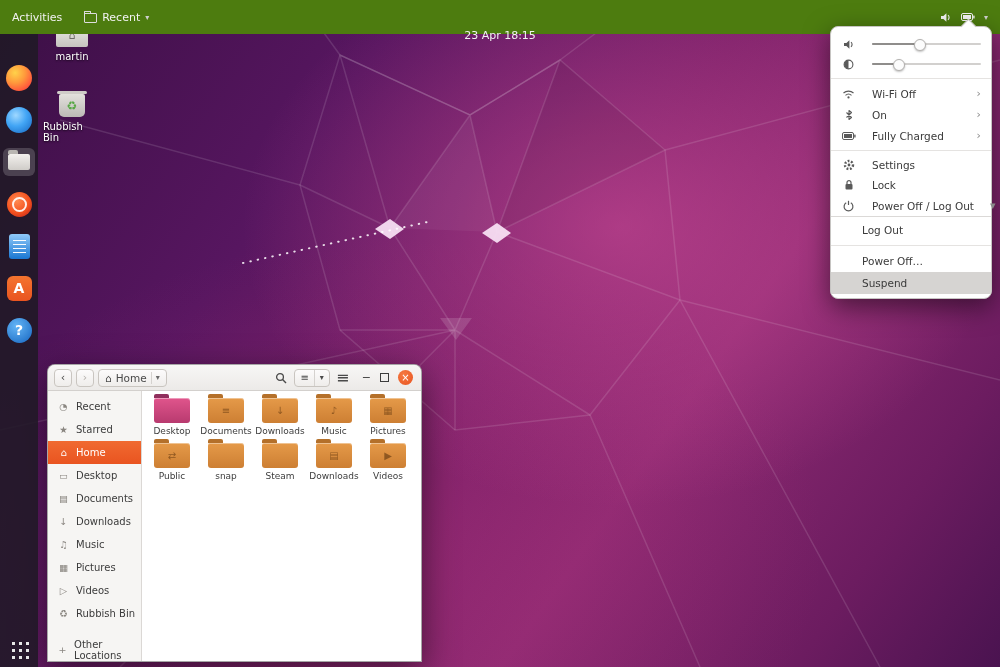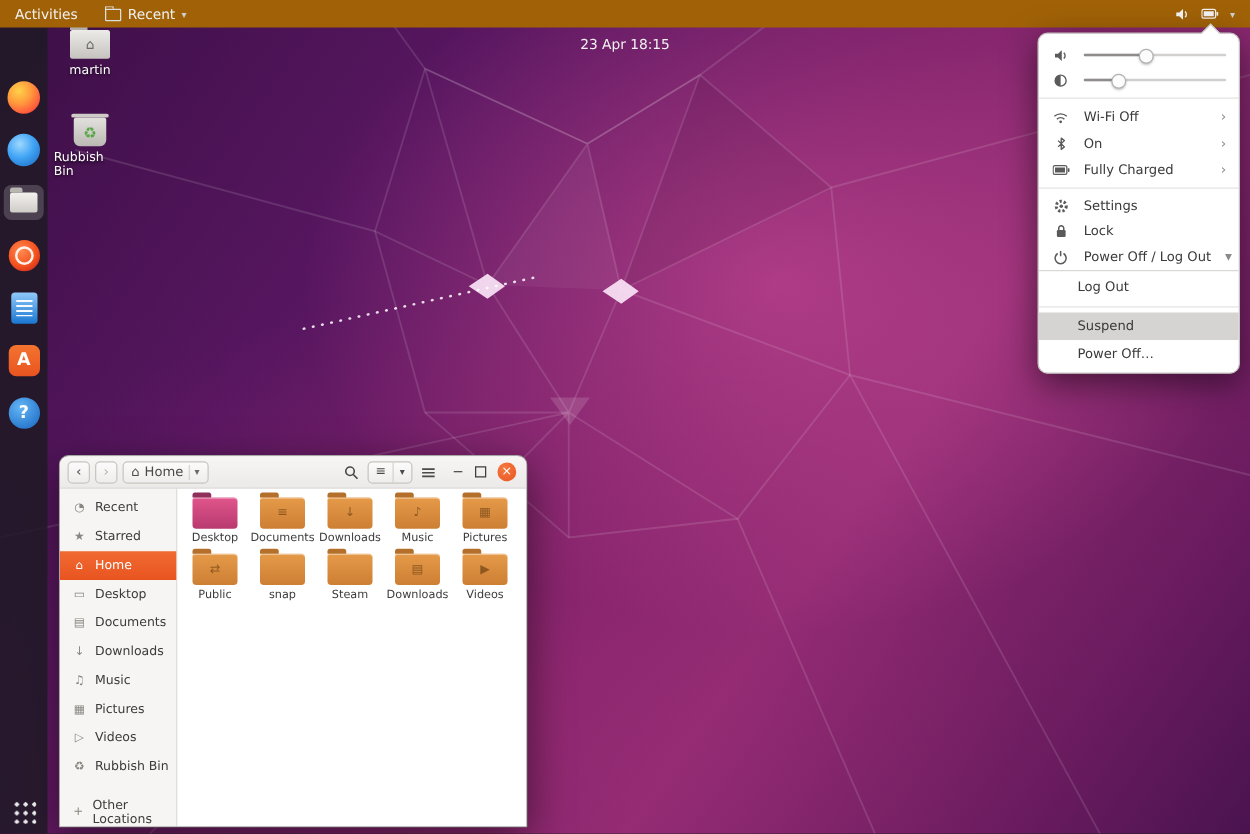--- a/index.html
+++ b/index.html
@@ -8,21 +8,21 @@
 
   
   .wallpaper{position:absolute;inset:0;z-index:0;
     background:linear-gradient(125deg,#3b0f45 0%,#571660 28%,#7a2068 52%,#8e2a72 66%,#6c1c60 86%,#4a1350 100%);}
   .wallpaper::after{content:"";position:absolute;inset:0;
     background:radial-gradient(ellipse 540px 400px at 62% 34%,rgba(224,86,162,.5),rgba(224,86,162,0) 70%),
                radial-gradient(ellipse 620px 430px at 38% 82%,rgba(186,52,126,.28),rgba(186,52,126,0) 72%);}
   .art{position:absolute;inset:0;z-index:1;}
 
   
-  .topbar{position:absolute;top:0;left:0;right:0;height:22px;background:#a16207;color:#f2f2f2;
+  .topbar{position:absolute;top:0;left:0;right:0;height:34px;background:#4d7c0f;color:#f2f2f2;
     z-index:30;display:flex;align-items:center;font-size:11px;}
   .tb-activities{padding:0 12px;height:100%;display:flex;align-items:center;cursor:default;}
   .tb-appmenu{display:flex;align-items:center;gap:5px;padding:0 10px;height:100%;}
   .tb-folder{width:11px;height:8px;border:1px solid #ddd;border-radius:1px;position:relative;margin-top:2px;}
   .tb-folder::before{content:"";position:absolute;top:-3px;left:-1px;width:5px;height:2px;border:1px solid #ddd;border-bottom:none;border-radius:1px 1px 0 0;}
   .tb-caret{font-size:8px;color:#cfcfcf;}
   .tb-clock{position:absolute;left:50%;transform:translateX(-50%);top:0;height:22px;display:flex;align-items:center;margin-top:24px;}
   .tb-status{margin-left:auto;display:flex;align-items:center;gap:9px;padding:0 12px;height:100%;}
 
   
@@ -64,21 +64,21 @@
     background:linear-gradient(180deg,#e3e1dd,#bcb9b5);display:flex;align-items:center;justify-content:center;
     font-size:12px;color:#58a846;}
   .mini-bin::before{content:"";position:absolute;top:-3px;left:-2px;right:-2px;height:3px;border-radius:2px;background:#cfccc8;}
 
   
   .sysmenu{position:absolute;top:26px;right:8px;width:160px;z-index:40;background:#fff;
     border:1px solid #c6c4c2;border-radius:8px;box-shadow:0 8px 26px rgba(0,0,0,.5);
     padding:7px 0 4px;color:#3a3a3a;font-size:10.5px;}
   .sysmenu::before{content:"";position:absolute;top:-6px;right:17px;width:10px;height:10px;background:#fff;
     transform:rotate(45deg);border-left:1px solid #c6c4c2;border-top:1px solid #c6c4c2;}
-  .sm-row{display:flex;align-items:center;gap:11px;padding:4px 10px;}
+  .sm-row{display:flex;align-items:center;gap:16px;padding:4px 10px;}
   .sm-ic{width:15px;display:flex;justify-content:center;color:#5a5a5a;flex:none;}
   .sm-label{flex:1;white-space:nowrap;}
   .sm-chev{color:#8a8a8a;font-size:11px;}
   .sm-div{height:1px;background:#e5e3e1;margin:4px 0;}
   .sm-slider{flex:1;position:relative;height:12px;}
   .sm-slider .track{position:absolute;top:5px;left:0;right:0;height:2px;background:#d2d0ce;border-radius:1px;}
   .sm-slider .fill{position:absolute;top:5px;left:0;height:2px;background:#8f8d8b;border-radius:1px;}
   .sm-slider .knob{position:absolute;top:1px;width:10px;height:10px;border-radius:50%;background:#fcfcfc;
     border:1px solid #b3b1af;box-shadow:0 1px 2px rgba(0,0,0,.25);}
   .sm-sub{border-top:1px solid #dbd9d7;margin-top:0;padding-top:2px;}
@@ -304,25 +304,25 @@
           </svg>
       </span>
       <span class="sm-label">Power Off / Log Out</span>
       <span class="sm-chev">▾</span>
     </div>
     <div class="sm-sub">
       <div class="sm-sub-row">
         <span>Log Out</span>
       </div>
       <div class="sm-div"></div>
+      <div class="sm-sub-row">
+        <span>Power Off…</span>
+      </div>
       <div class="sm-sub-row hl">
         <span>Suspend</span>
-      </div>
-      <div class="sm-sub-row">
-        <span>Power Off…</span>
       </div>
     </div>
   </div>
 
   <div class="window">
     <div class="hb">
       <span class="hb-btn">
           <span>‹</span>
         </span>
       <span class="hb-btn disabled">

